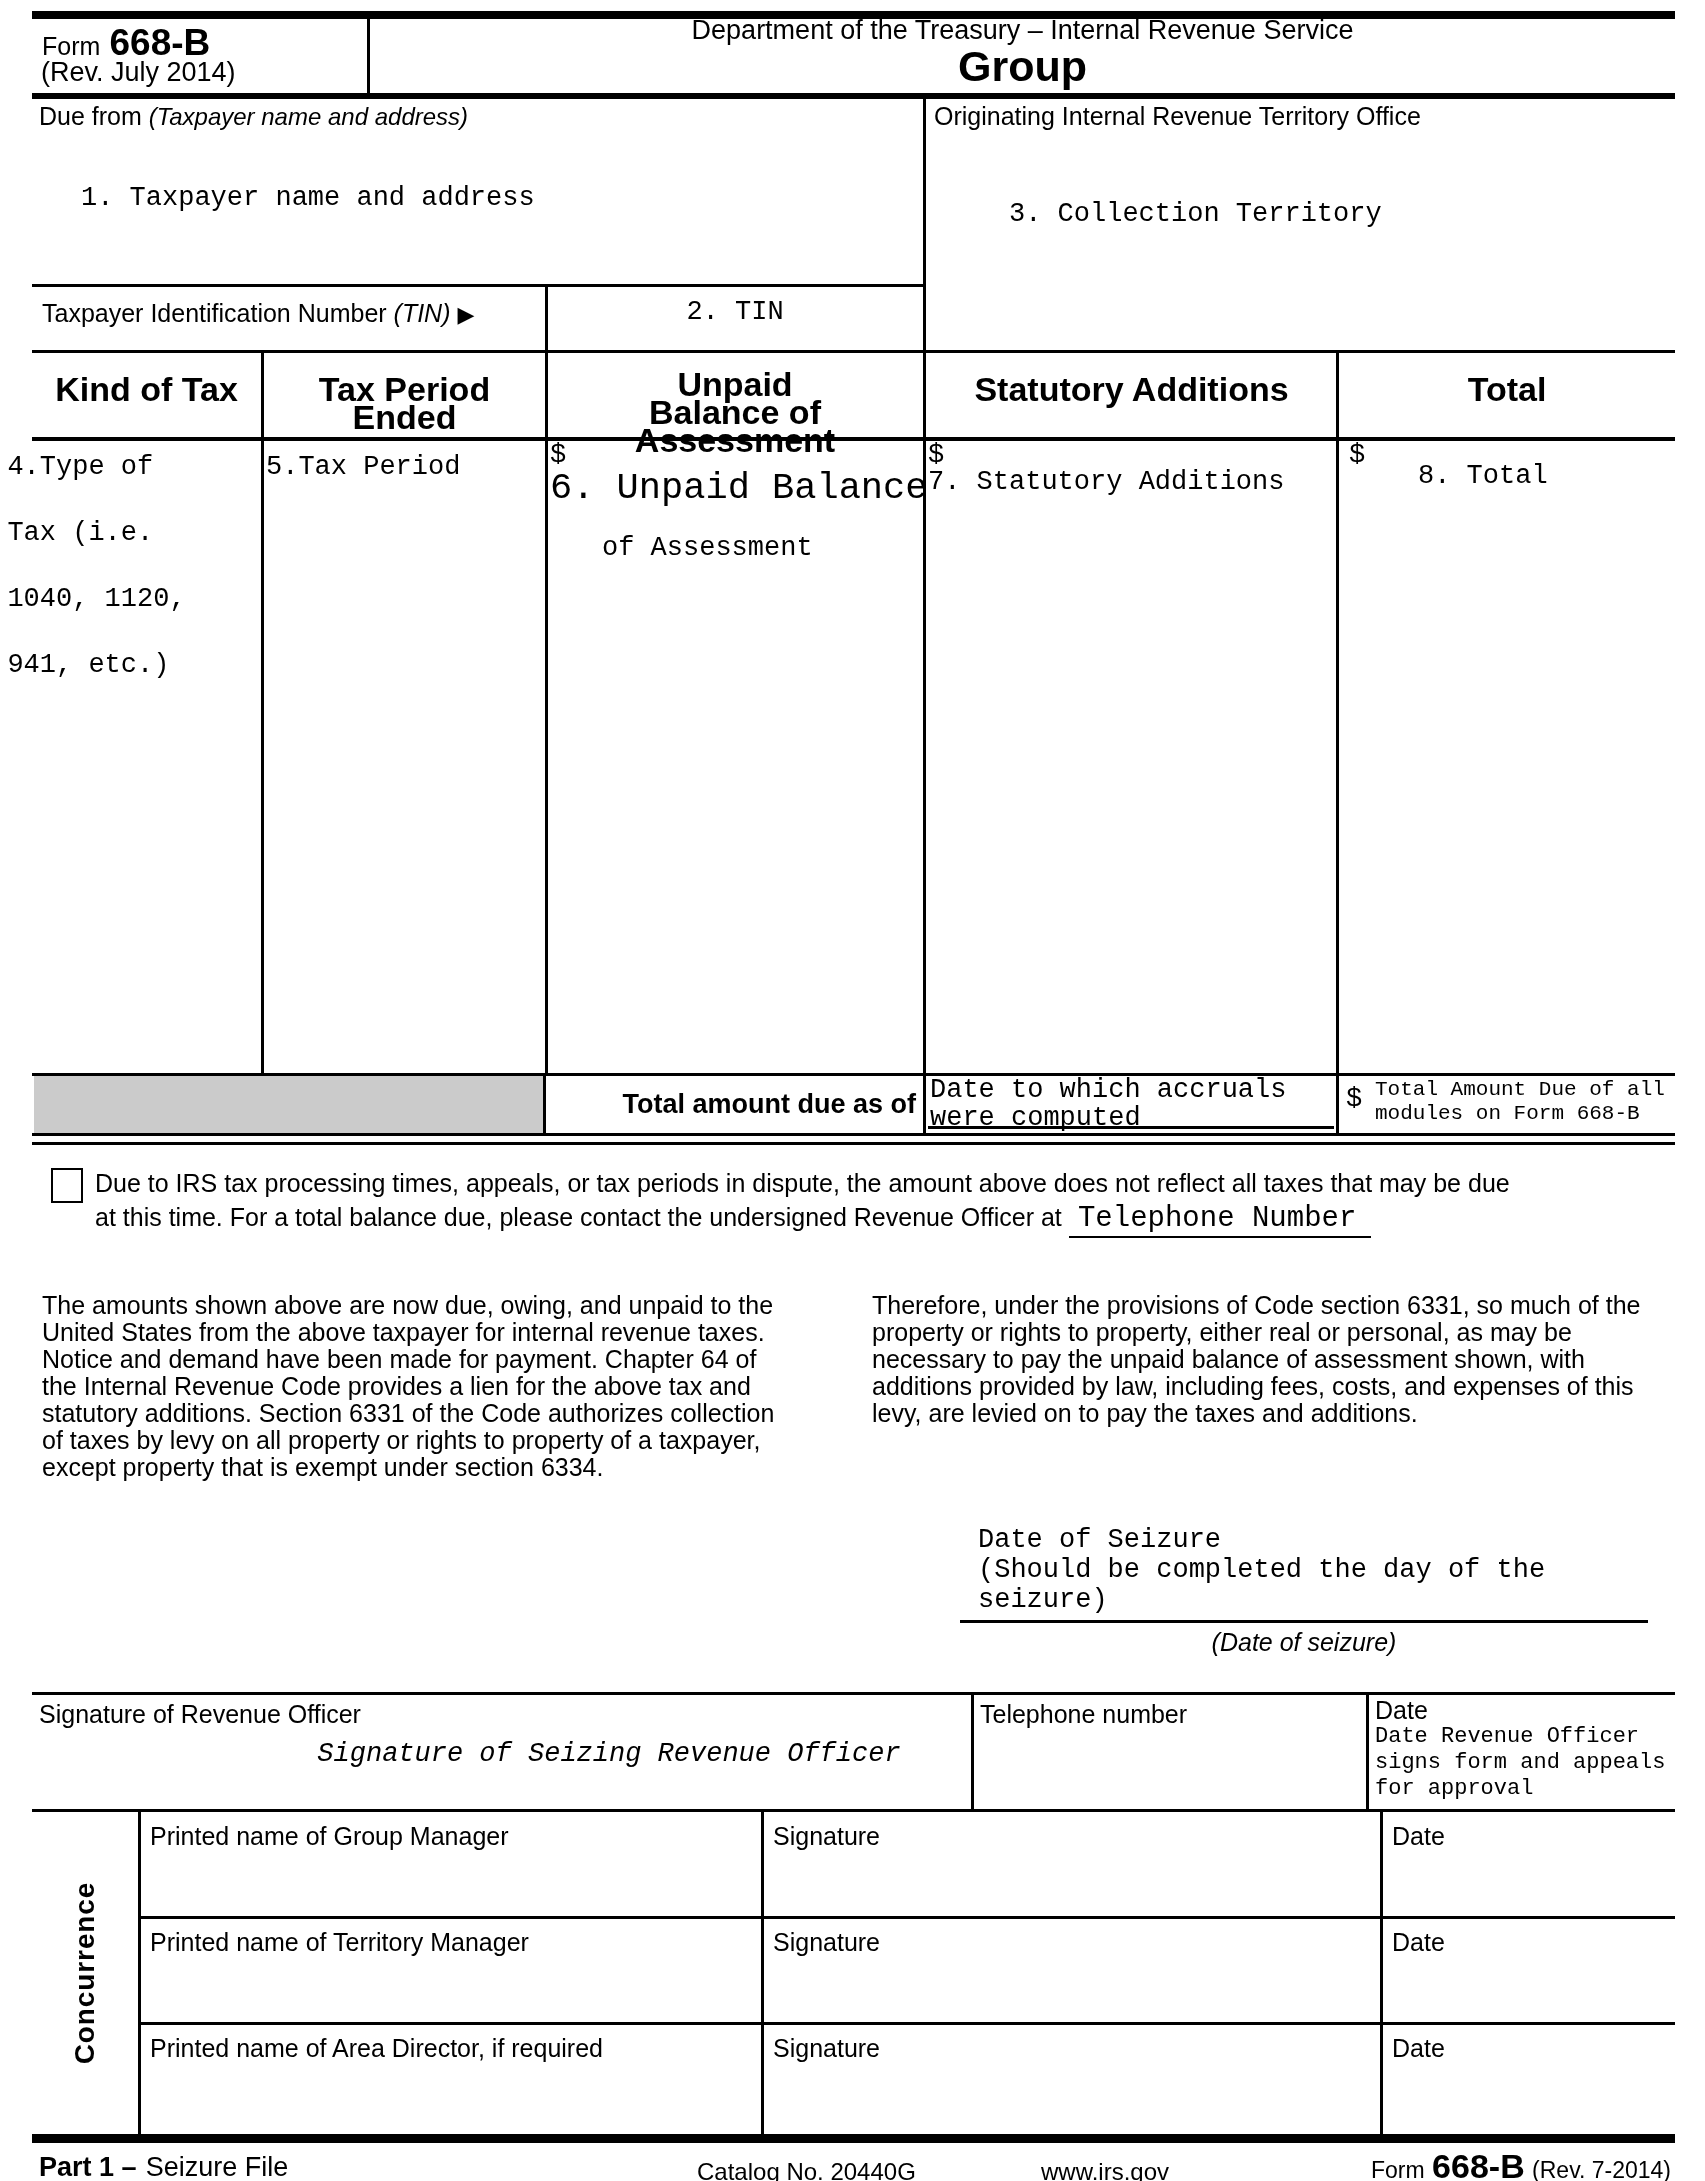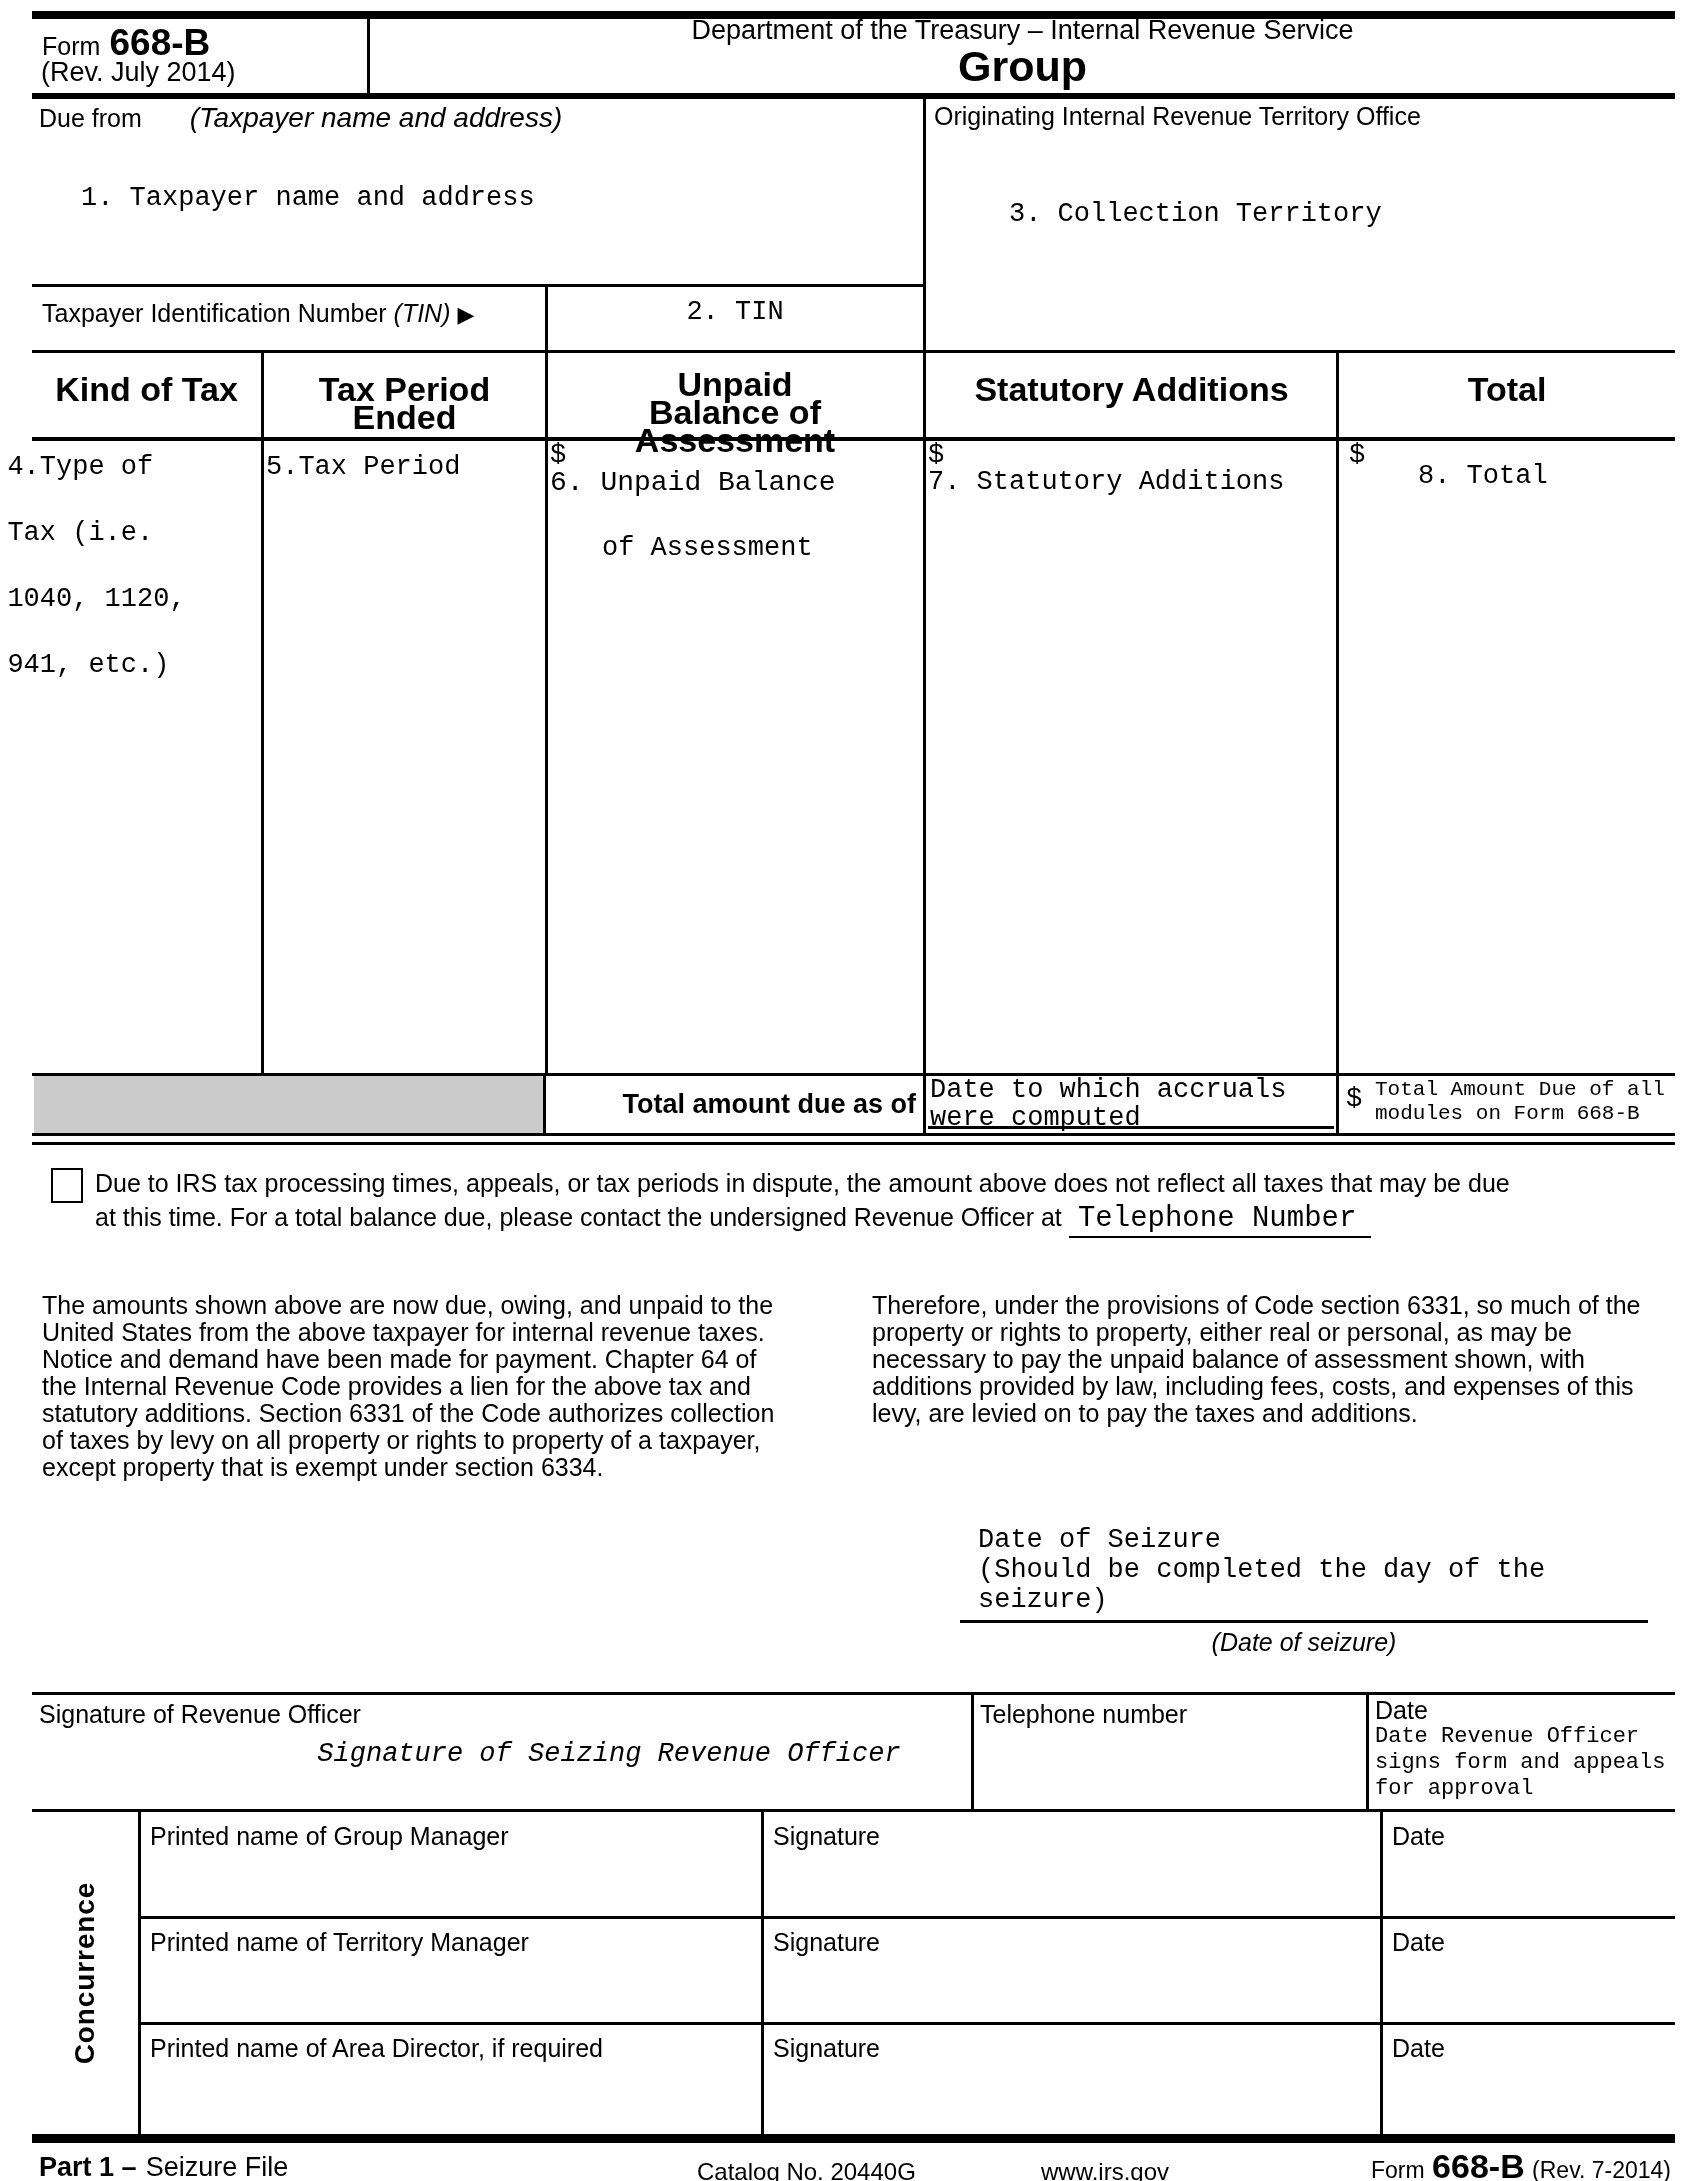--- a/index.html
+++ b/index.html
@@ -70,21 +70,21 @@
   <div class="abs baseline" style="left:42px;top:22px;gap:9.2px;">
     <span style="font-size:25px;">Form</span>
     <span class="b" style="font-size:37px;">668-B</span>
   </div>
   <div class="abs" style="left:41px;top:57px;font-size:27px;">(Rev. July 2014)</div>
   <div class="abs ctr" style="left:370px;top:14.8px;width:1305px;font-size:27px;">Department of the Treasury – Internal Revenue Service</div>
   <div class="abs ctr b" style="left:370px;top:42px;width:1305px;font-size:43px;">Group</div>
 
   <div class="abs" style="left:39px;top:102px;font-size:25px;">
     <span>Due from</span>
-    <span class="i" style="font-size:28px;margin-left:41px;">(Taxpayer name and address)</span>
+    <span class="i" style="font-size:24px;">(Taxpayer name and address)</span>
   </div>
   <div class="abs mono" style="left:81px;top:183px;font-size:27px;">1. Taxpayer name and address</div>
 
   <div class="abs" style="left:934px;top:102px;font-size:25px;">Originating Internal Revenue Territory Office</div>
   <div class="abs mono" style="left:1009px;top:199px;font-size:27px;">3. Collection Territory</div>
 
   <div class="abs" style="left:42px;top:299px;font-size:25px;">
     <span>Taxpayer Identification Number</span>
     <span class="i">(TIN)</span>
     <span style="font-size:22px;">▶</span>
@@ -100,21 +100,21 @@
   <div class="abs hdrcell" style="left:1339px;top:375px;width:336px;">Total</div>
 
   <div class="abs mono" style="left:7.4px;top:452px;font-size:27px;">4.Type of</div>
   <div class="abs mono" style="left:7.4px;top:518px;font-size:27px;">Tax (i.e.</div>
   <div class="abs mono" style="left:7.4px;top:584px;font-size:27px;">1040, 1120,</div>
   <div class="abs mono" style="left:7.4px;top:650px;font-size:27px;">941, etc.)</div>
 
   <div class="abs mono" style="left:266px;top:452px;font-size:27px;">5.Tax Period</div>
 
   <div class="abs mono" style="left:550px;top:440px;font-size:27px;">$</div>
-  <div class="abs mono" style="left:550px;top:467px;font-size:28px;">6. Unpaid Balance</div>
+  <div class="abs mono" style="left:550px;top:467px;font-size:37px;">6. Unpaid Balance</div>
   <div class="abs mono" style="left:602px;top:533px;font-size:27px;">of Assessment</div>
 
   <div class="abs mono" style="left:928px;top:440px;font-size:27px;">$</div>
   <div class="abs mono" style="left:928px;top:467px;font-size:27px;">7. Statutory Additions</div>
 
   <div class="abs mono" style="left:1349px;top:440px;font-size:27px;">$</div>
   <div class="abs mono" style="left:1418px;top:461px;font-size:27px;">8. Total</div>
 
   <div class="abs b rt" style="left:552px;top:1089px;width:364px;font-size:27px;">Total amount due as of</div>
   <div class="abs mono" style="left:930px;top:1076px;font-size:27px;line-height:28px;">

